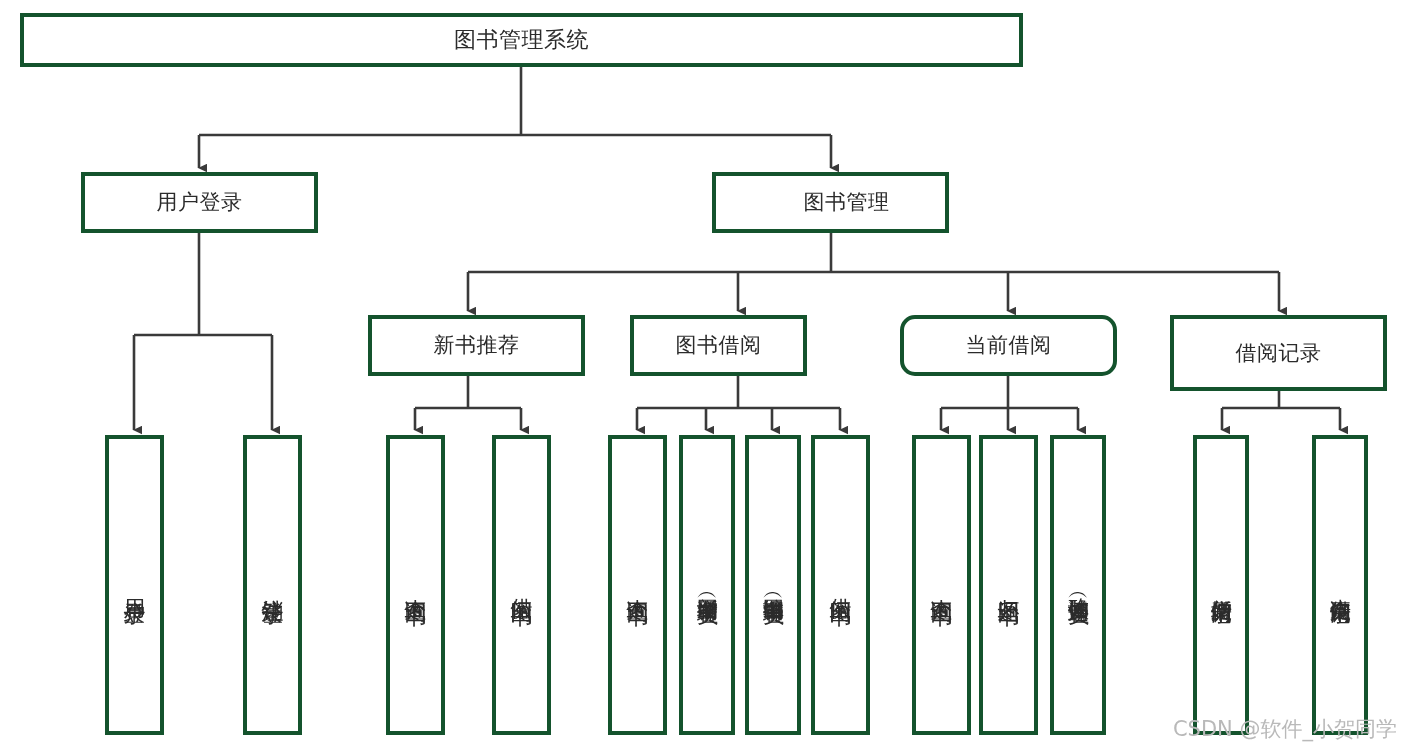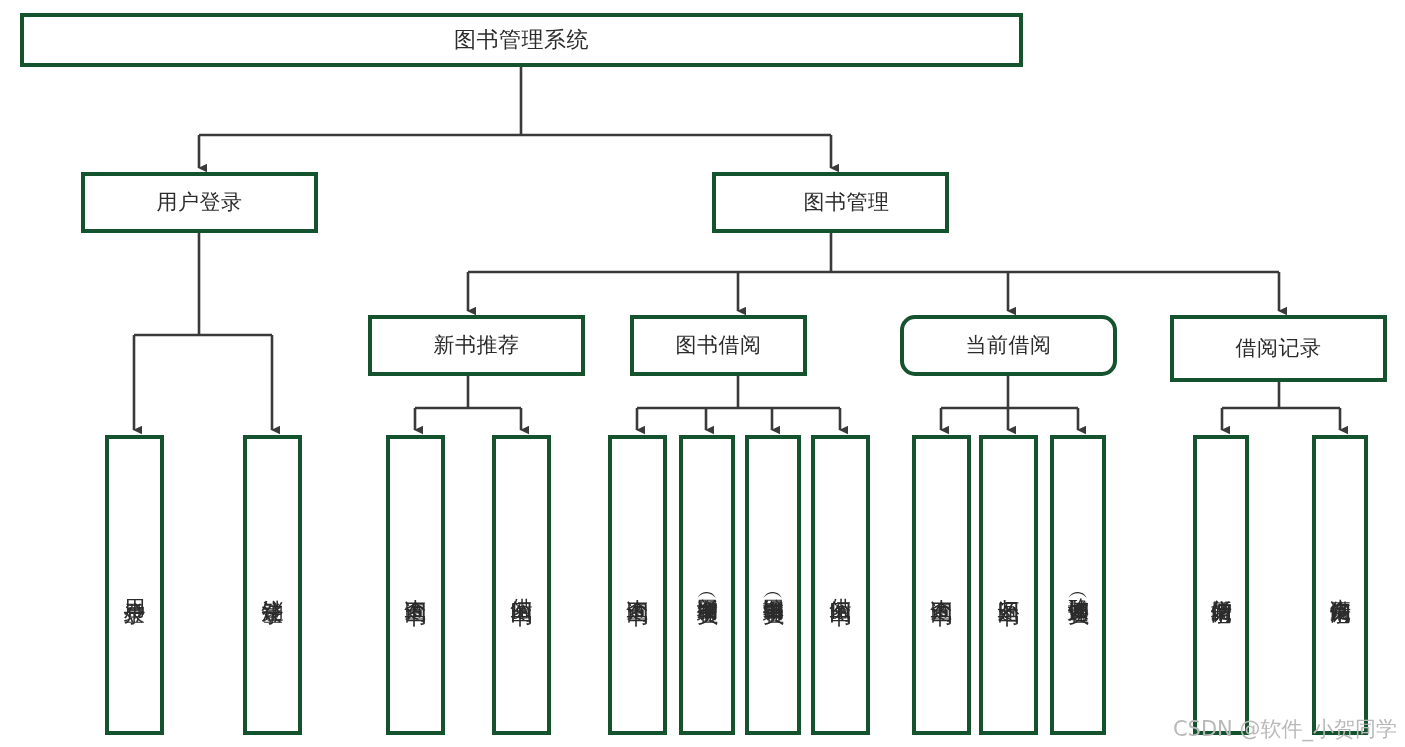--- a/index.html
+++ b/index.html
@@ -149,21 +149,21 @@
 
   <div class="node horiz" style="left:360px; top:315px; width:217px; height:61px;margin-left:8px;">
     <span class="node-label">新书推荐</span>
   </div>
   <div class="node horiz" style="left:630px; top:315px; width:177px; height:61px;">
     <span class="node-label">图书借阅</span>
   </div>
   <div class="node horiz" style="left:900px; top:315px; width:217px; height:61px;border-radius:15px;">
     <span class="node-label">当前借阅</span>
   </div>
-  <div class="node horiz" style="left:1170px; top:315px; width:217px; height:67px;">
+  <div class="node horiz" style="left:1170px; top:315px; width:217px; height:76px;">
     <span class="node-label">借阅记录</span>
   </div>
 
   <div class="node vert" style="left:105px; top:435px; width:59px; height:300px;">
     <span class="node-label">用户登录</span>
   </div>
   <div class="node vert" style="left:243px; top:435px; width:59px; height:300px;">
     <span class="node-label">注销登录</span>
   </div>
 

